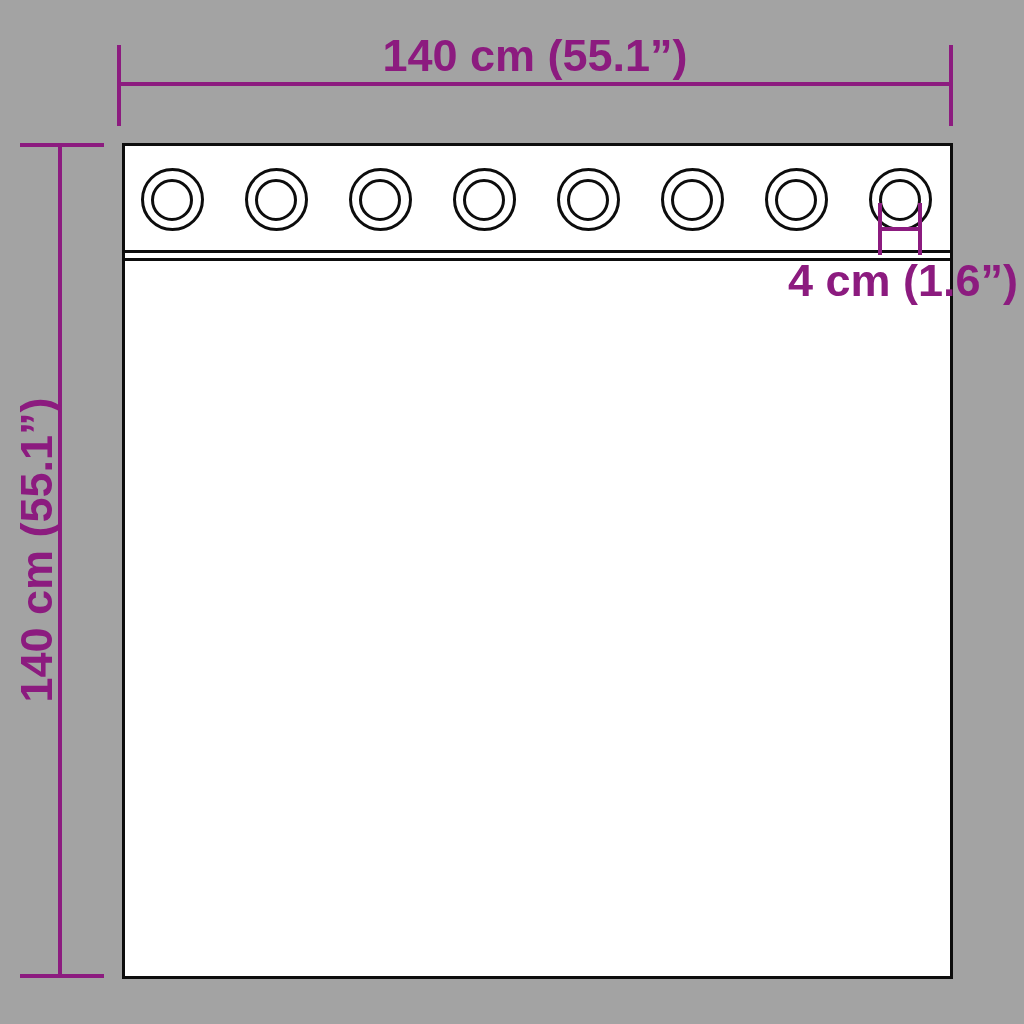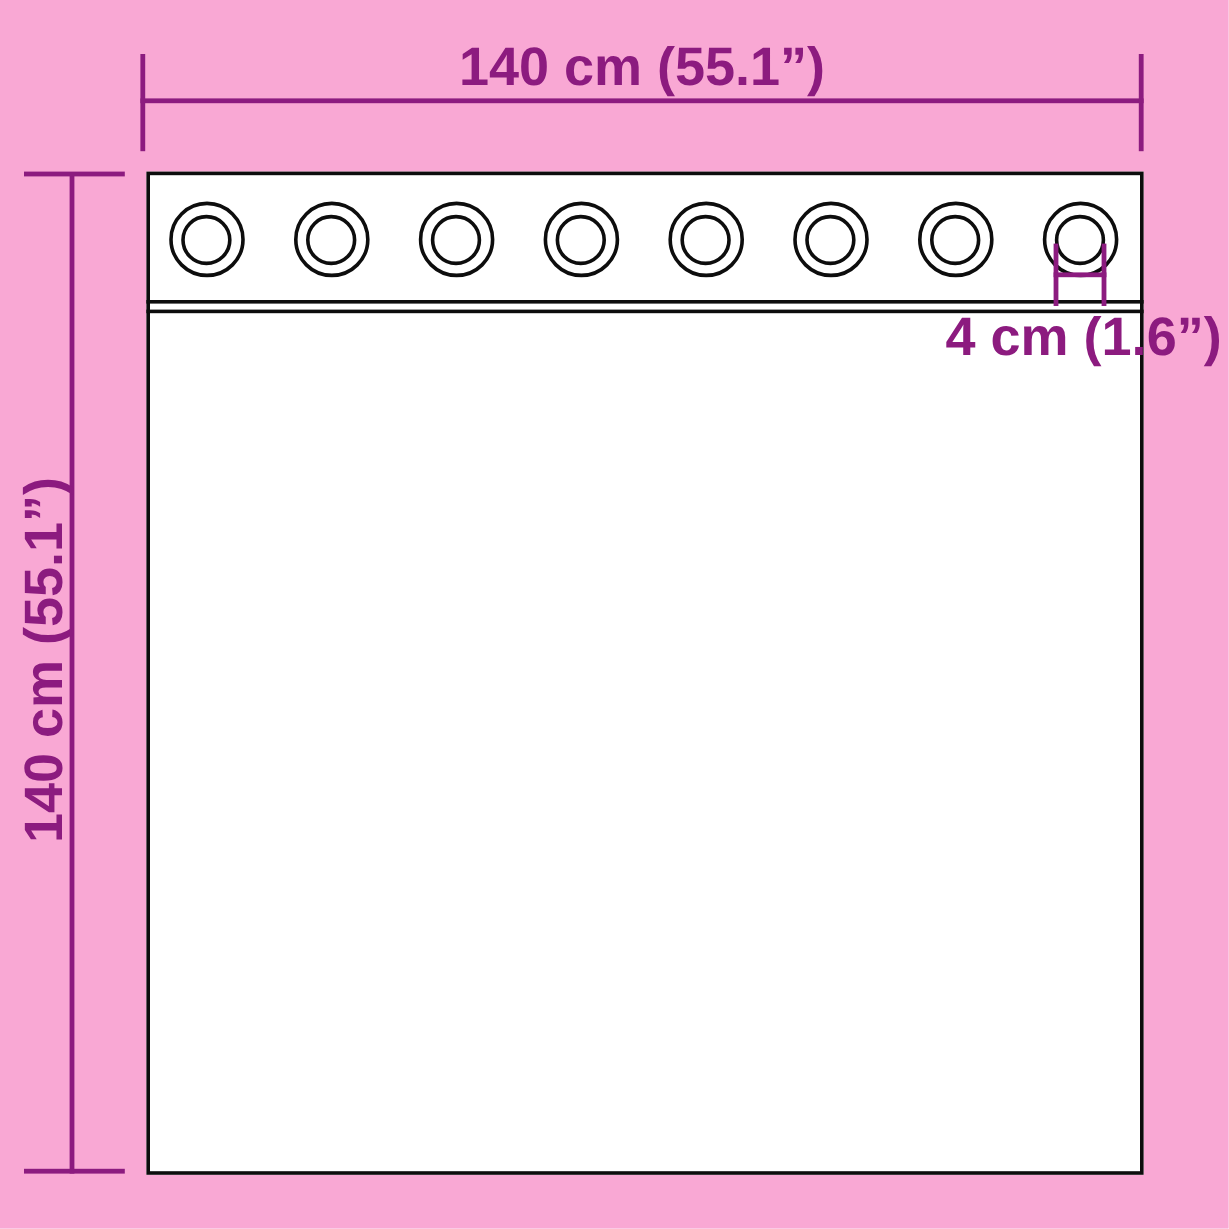--- a/index.html
+++ b/index.html
@@ -1,20 +1,20 @@
 <!DOCTYPE html>
 <html style="--dim-color: #8C1B7F;"><head>
 <meta charset="utf-8">
 <style>
   html, body { margin: 0; padding: 0; background: #ffffff; }
   .stage {
     position: relative;
     width: 1024px;
     height: 1024px;
-    background: #f9a8d4;
+    background: #a3a3a3;
     overflow: hidden;
     font-family: "Liberation Sans", sans-serif;
   }
   
   .curtain {
     position: absolute;
     left: 122px; top: 143px;
     width: 831px; height: 836px;
     box-sizing: border-box;
     border: 3px solid #0d0d0d;

